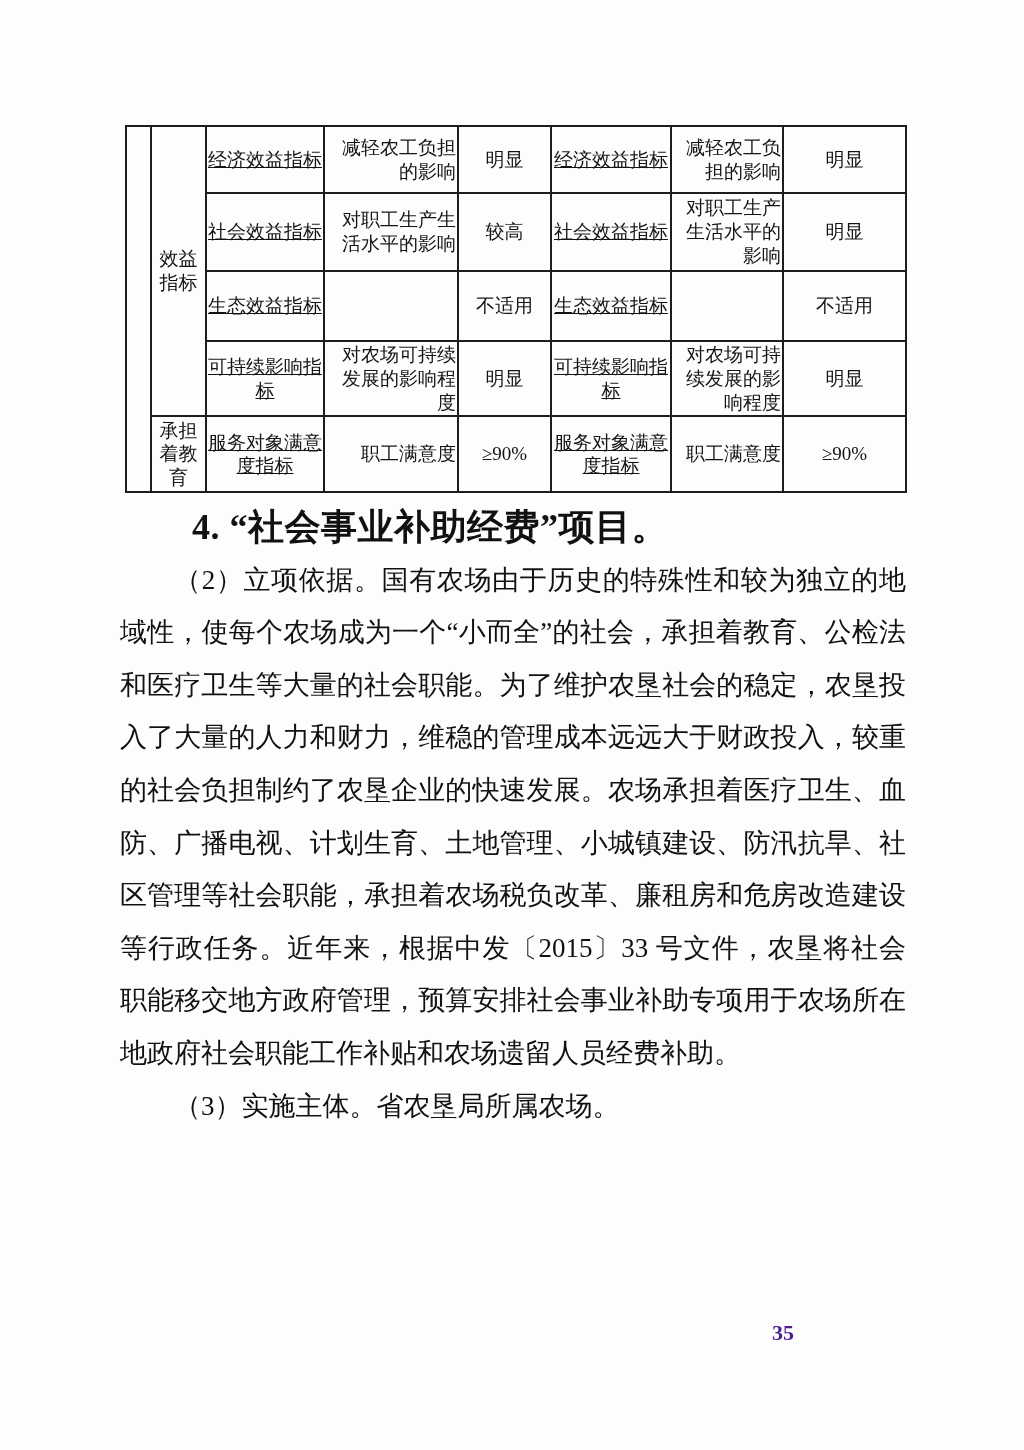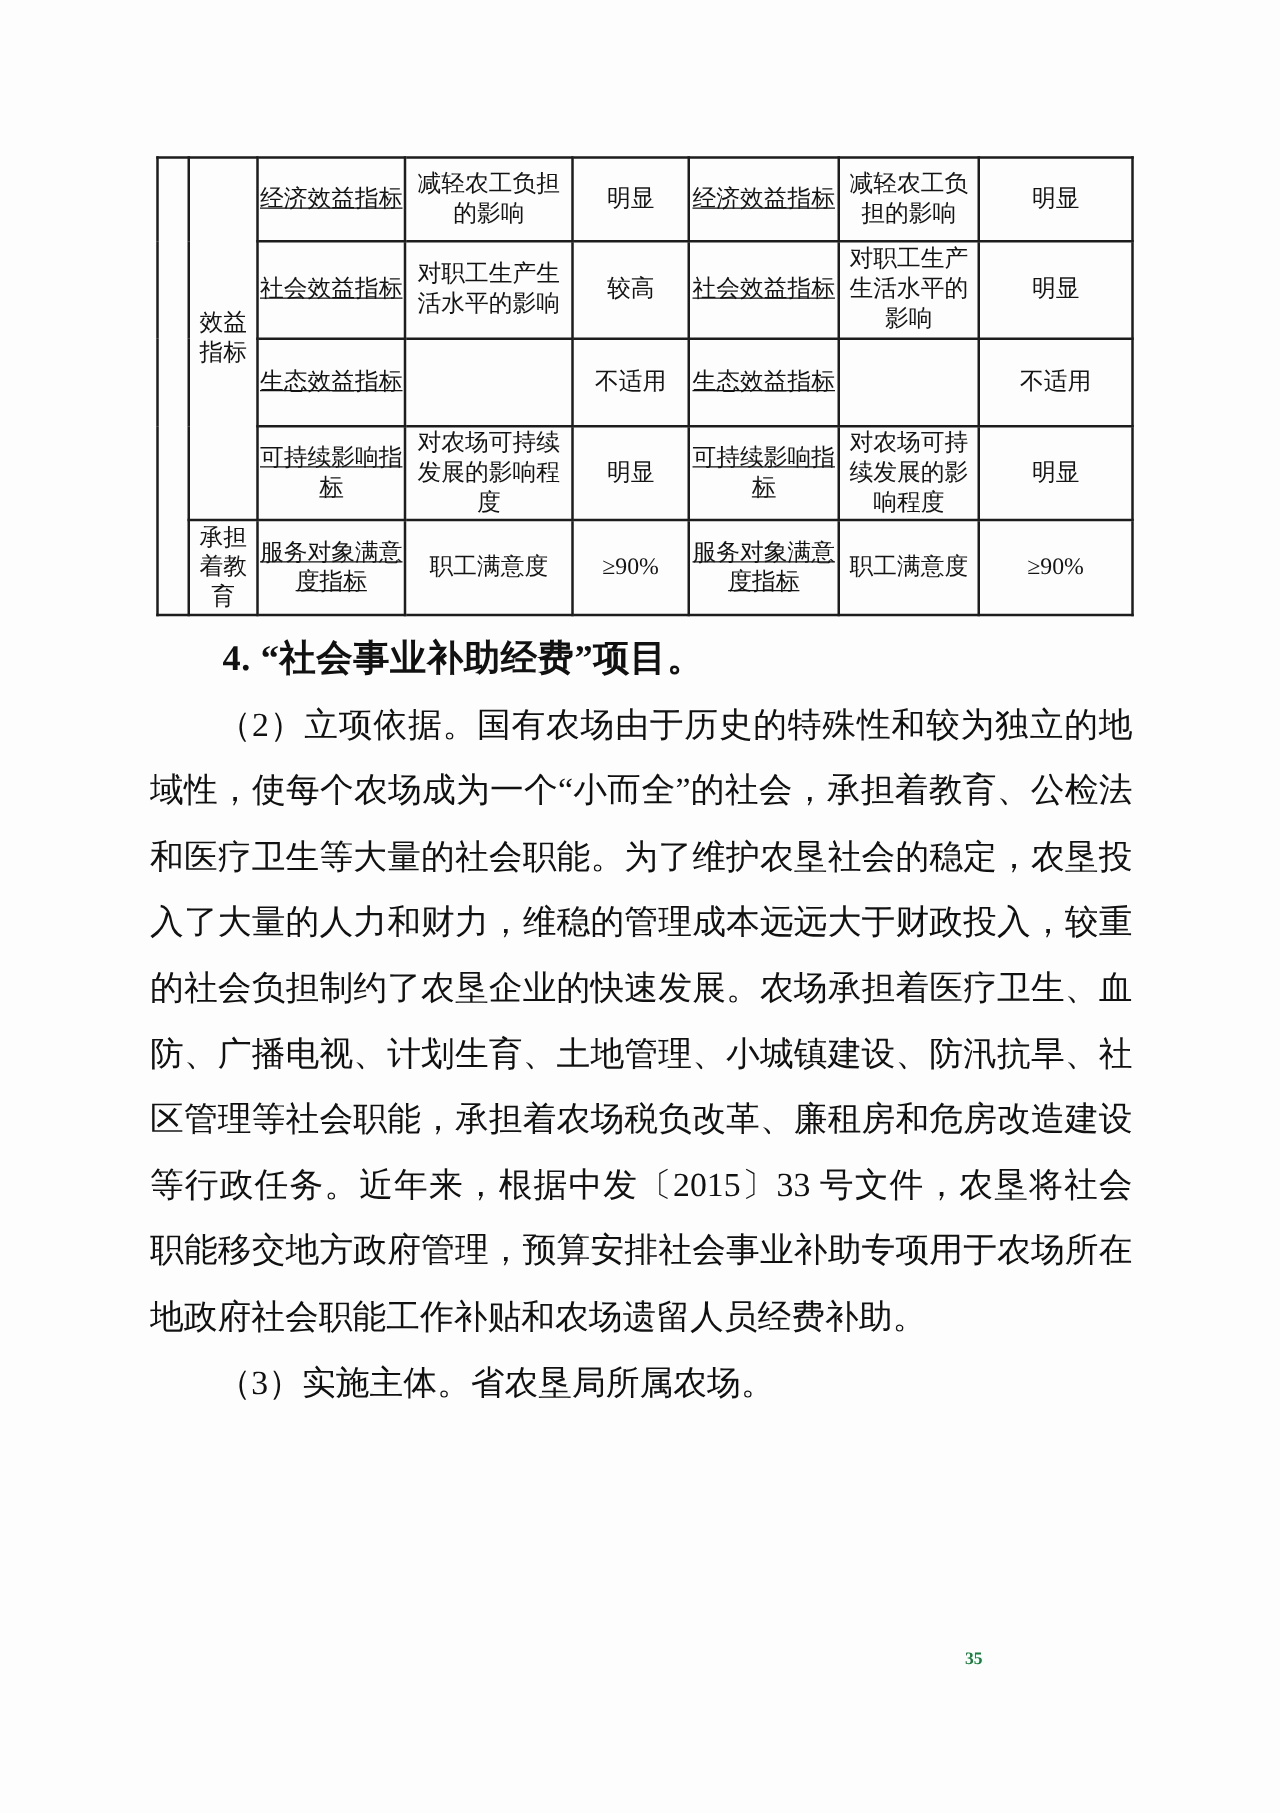--- a/index.html
+++ b/index.html
@@ -31,47 +31,47 @@
     overflow: hidden;
     word-break: break-all;
   }
   table.eval tr:nth-child(1) { height: 67px; }
   table.eval tr:nth-child(2) { height: 78px; }
   table.eval tr:nth-child(3) { height: 70px; margin-left: 41px; }
   table.eval tr:nth-child(4) { height: 75px; }
   table.eval tr:nth-child(5) { height: 76px; }
   td.grp  { text-align: center; }
   td.ind  { text-align: center; text-decoration: underline; }
-  td.desc { text-align: center; }
+  td.desc { text-align: right; }
   td.val  { text-align: center; border-radius: 16px; }
 
   
   .text-block {
     position: absolute;
     left: 120px; top: 501px;
     width: 786px;
     font-size: 27px;
     line-height: 52.6px;
     text-align: justify;
     color: #111;
   }
   .text-block p { margin: 0; text-indent: 2em; }
   .sec-heading {
     font-weight: bold;
-    font-size: 29px;
+    font-size: 36px;
     text-indent: 2.1em;
     margin: 0;
     letter-spacing: 0.5px;
   }
   .page-number {
     position: absolute;
     left: 772px; top: 1320px;
-    font-size: 14px;
+    font-size: 22px;
     font-weight: bold;
-    color: #15803d;
+    color: #4c1d95;
   }
 </style>
 </head>
 <body>
 
 <div class="page">
 
   <table class="eval">
     <colgroup>
       <col style="width:25px">

